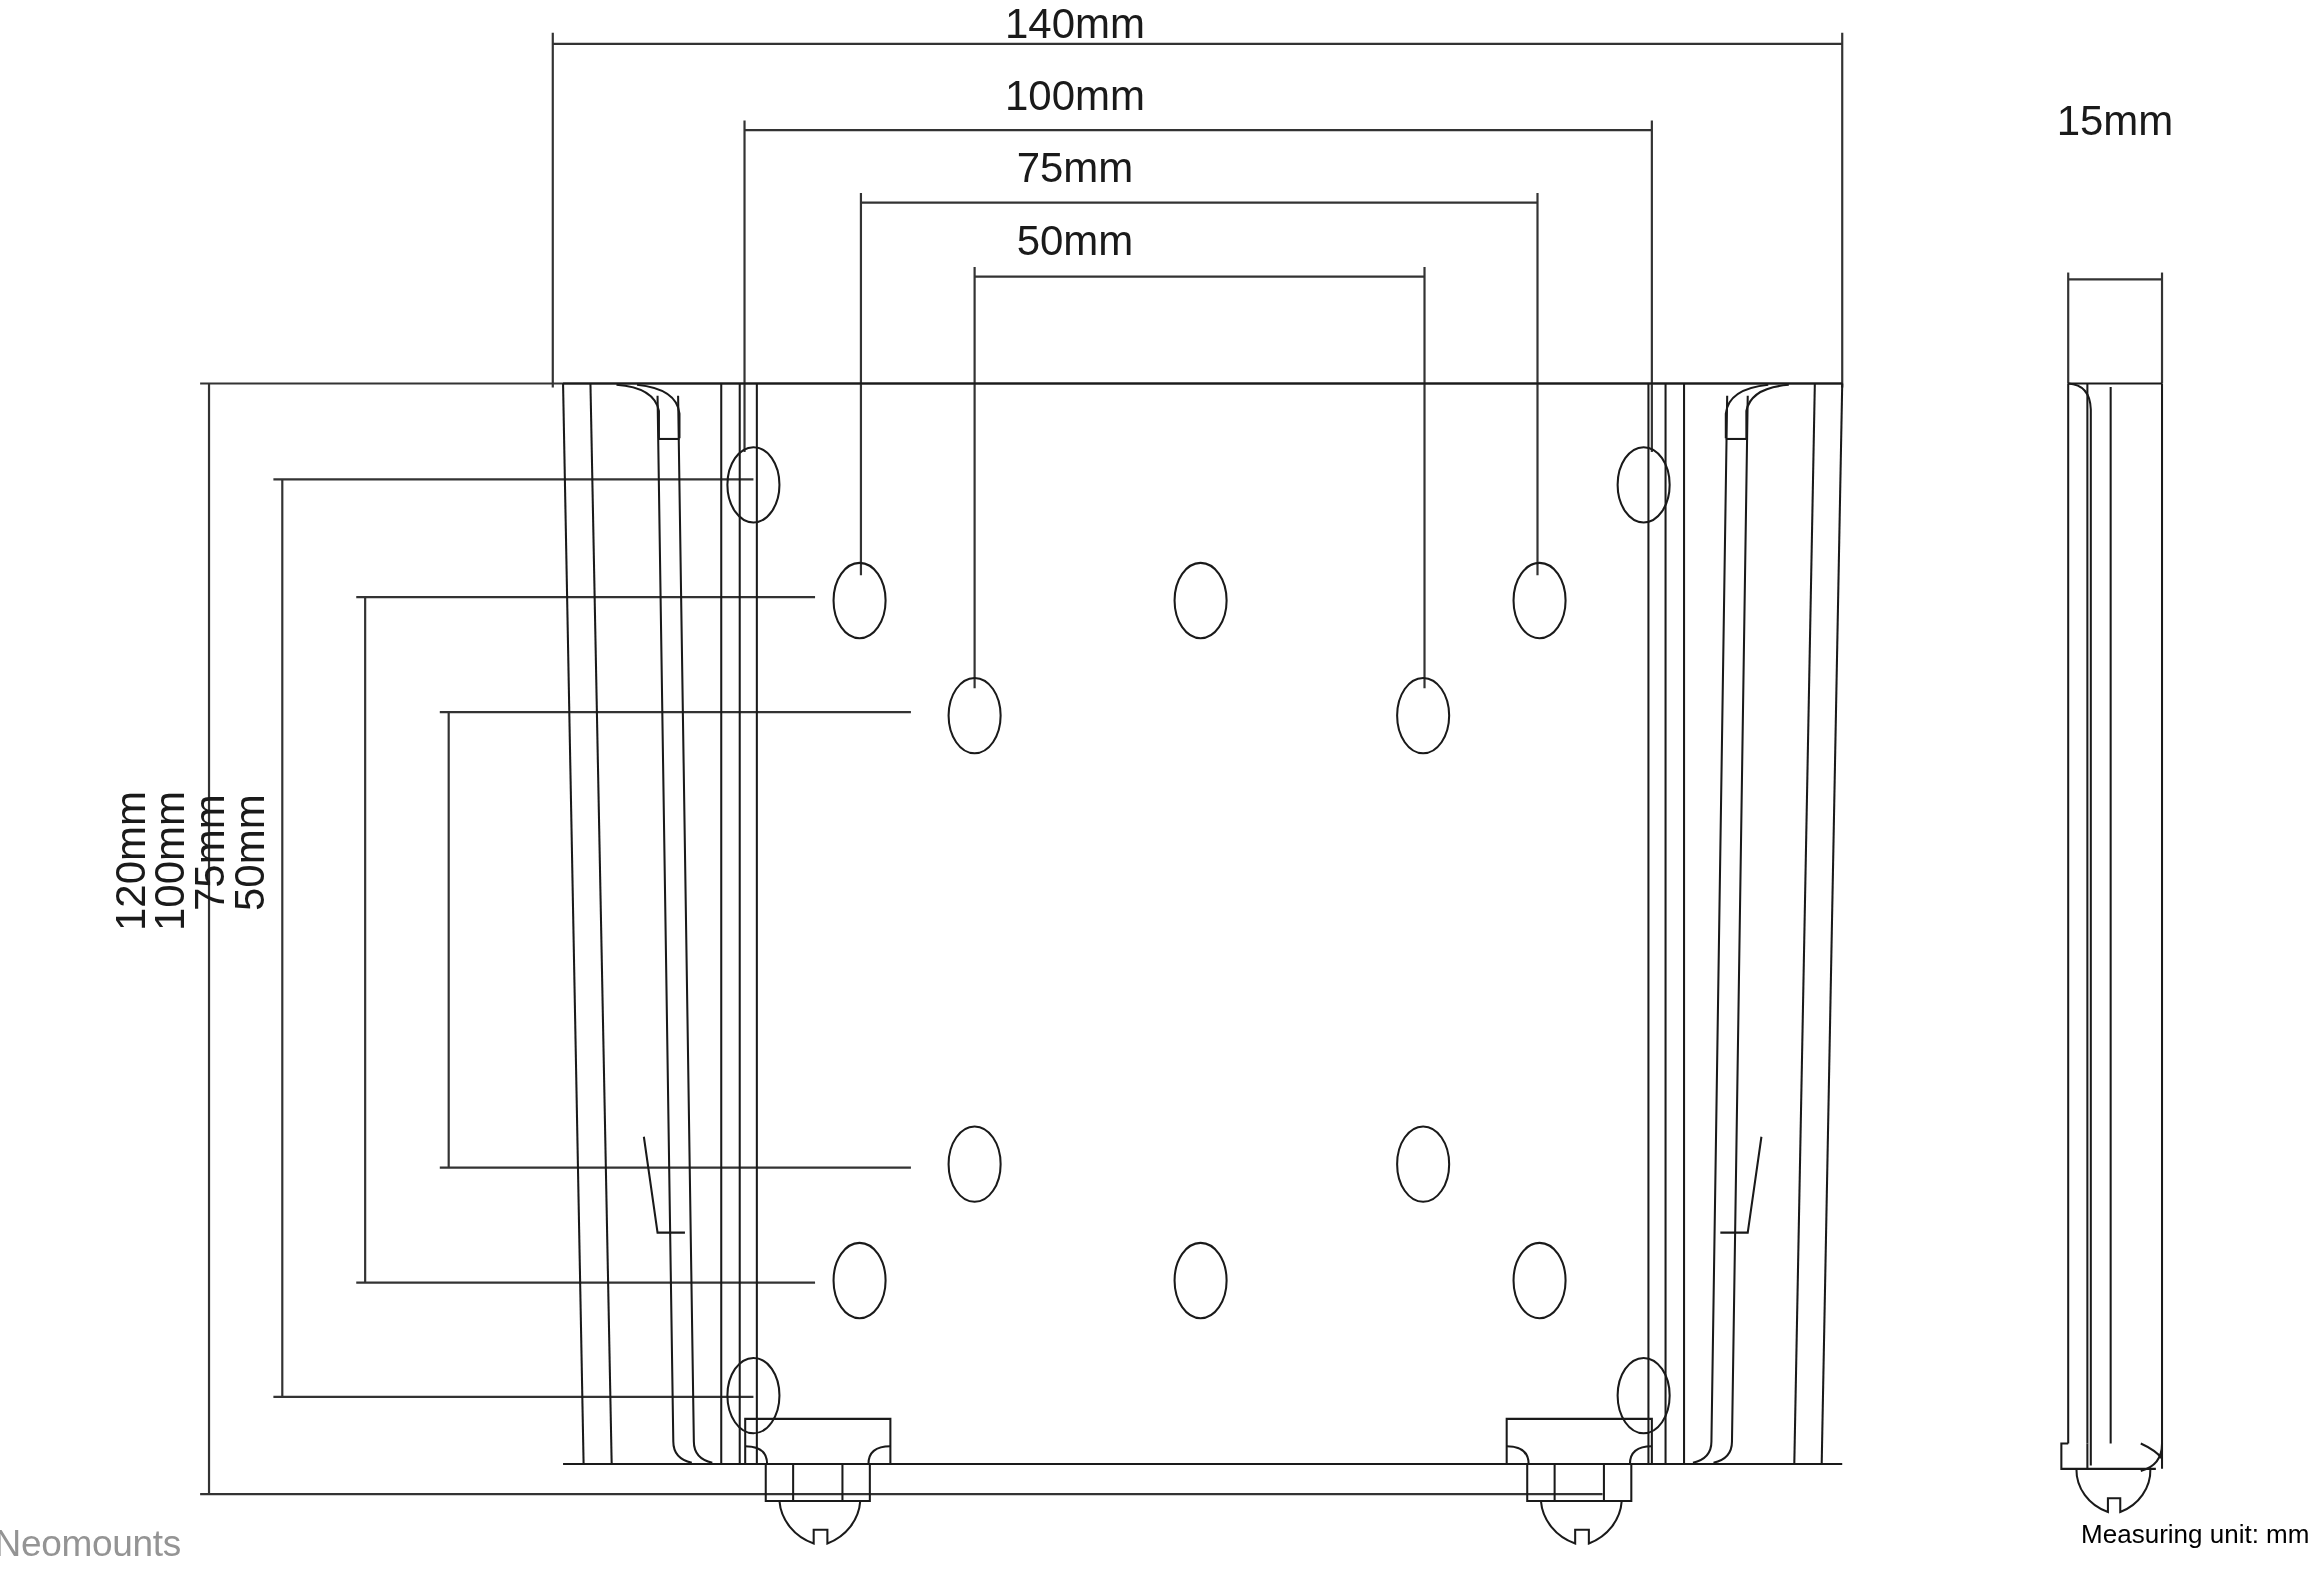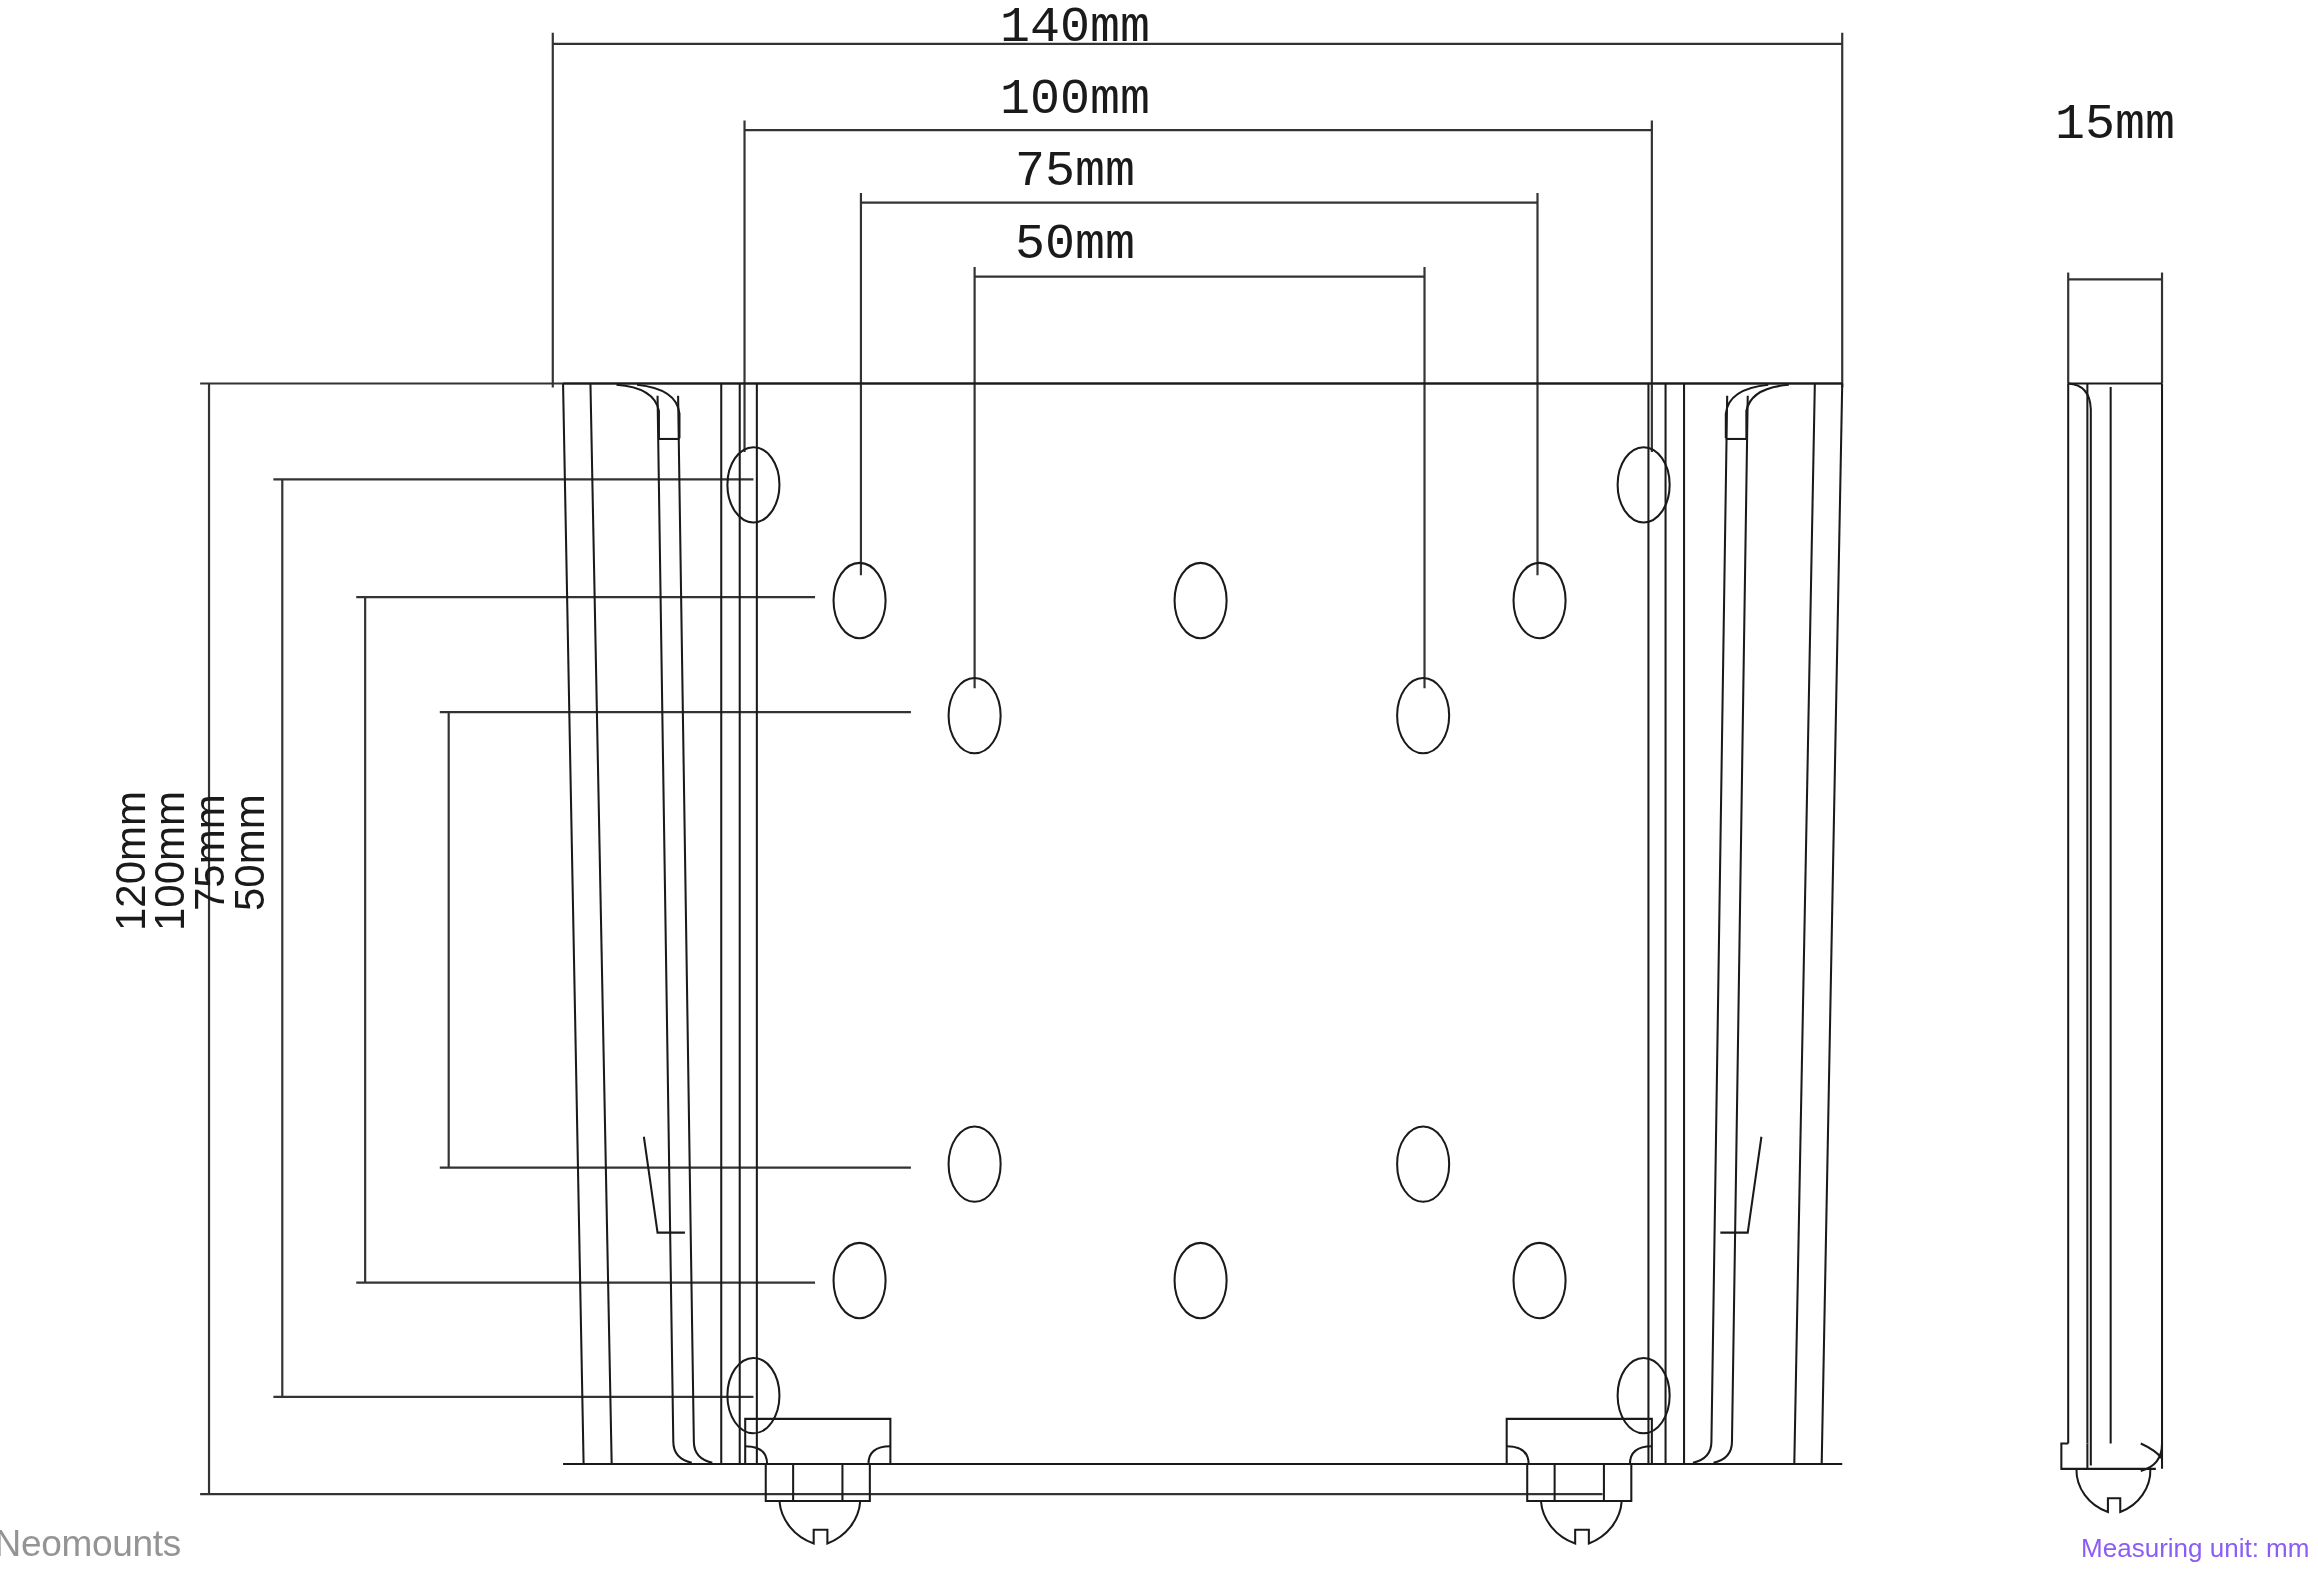--- a/index.html
+++ b/index.html
@@ -22,22 +22,22 @@
   }
   svg#drawing {
     position: absolute;
     left: 0; top: 0;
     width: 2319px;
     height: 1575px;
     display: block;
   }
   .dim-text {
     position: absolute;
-    font-family: Liberation Mono, monospace;
-    font-size: 50px;
+    font-family: Liberation Sans, sans-serif;
+    font-size: 42px;
     color: #1a1a1a;
     white-space: nowrap;
     line-height: 1;
     letter-spacing: 0px;
   }
   .dim-text-v {
     position: absolute;
     font-family: "Liberation Sans", sans-serif;
     font-size: 42px;
     color: #1a1a1a;
@@ -52,24 +52,24 @@
     bottom: 9.6px;
     font-family: "Liberation Sans", sans-serif;
     font-size: 37px;
     color: #949494;
     letter-spacing: -0.3px;
     white-space: nowrap;
   }
   #unit-note {
     position: absolute;
     right: 9.6px;
-    bottom: 11px;
+    bottom: 25px;
     font-family: "Liberation Sans", sans-serif;
     font-size: 26px;
-    color: #8b5cf6;
+    color: #000000;
     white-space: nowrap;
   }
 </style>
 </head>
 <body>
 
 <div id="stage">
 
   <svg id="drawing" viewBox="0 0 3386 2300">
 

